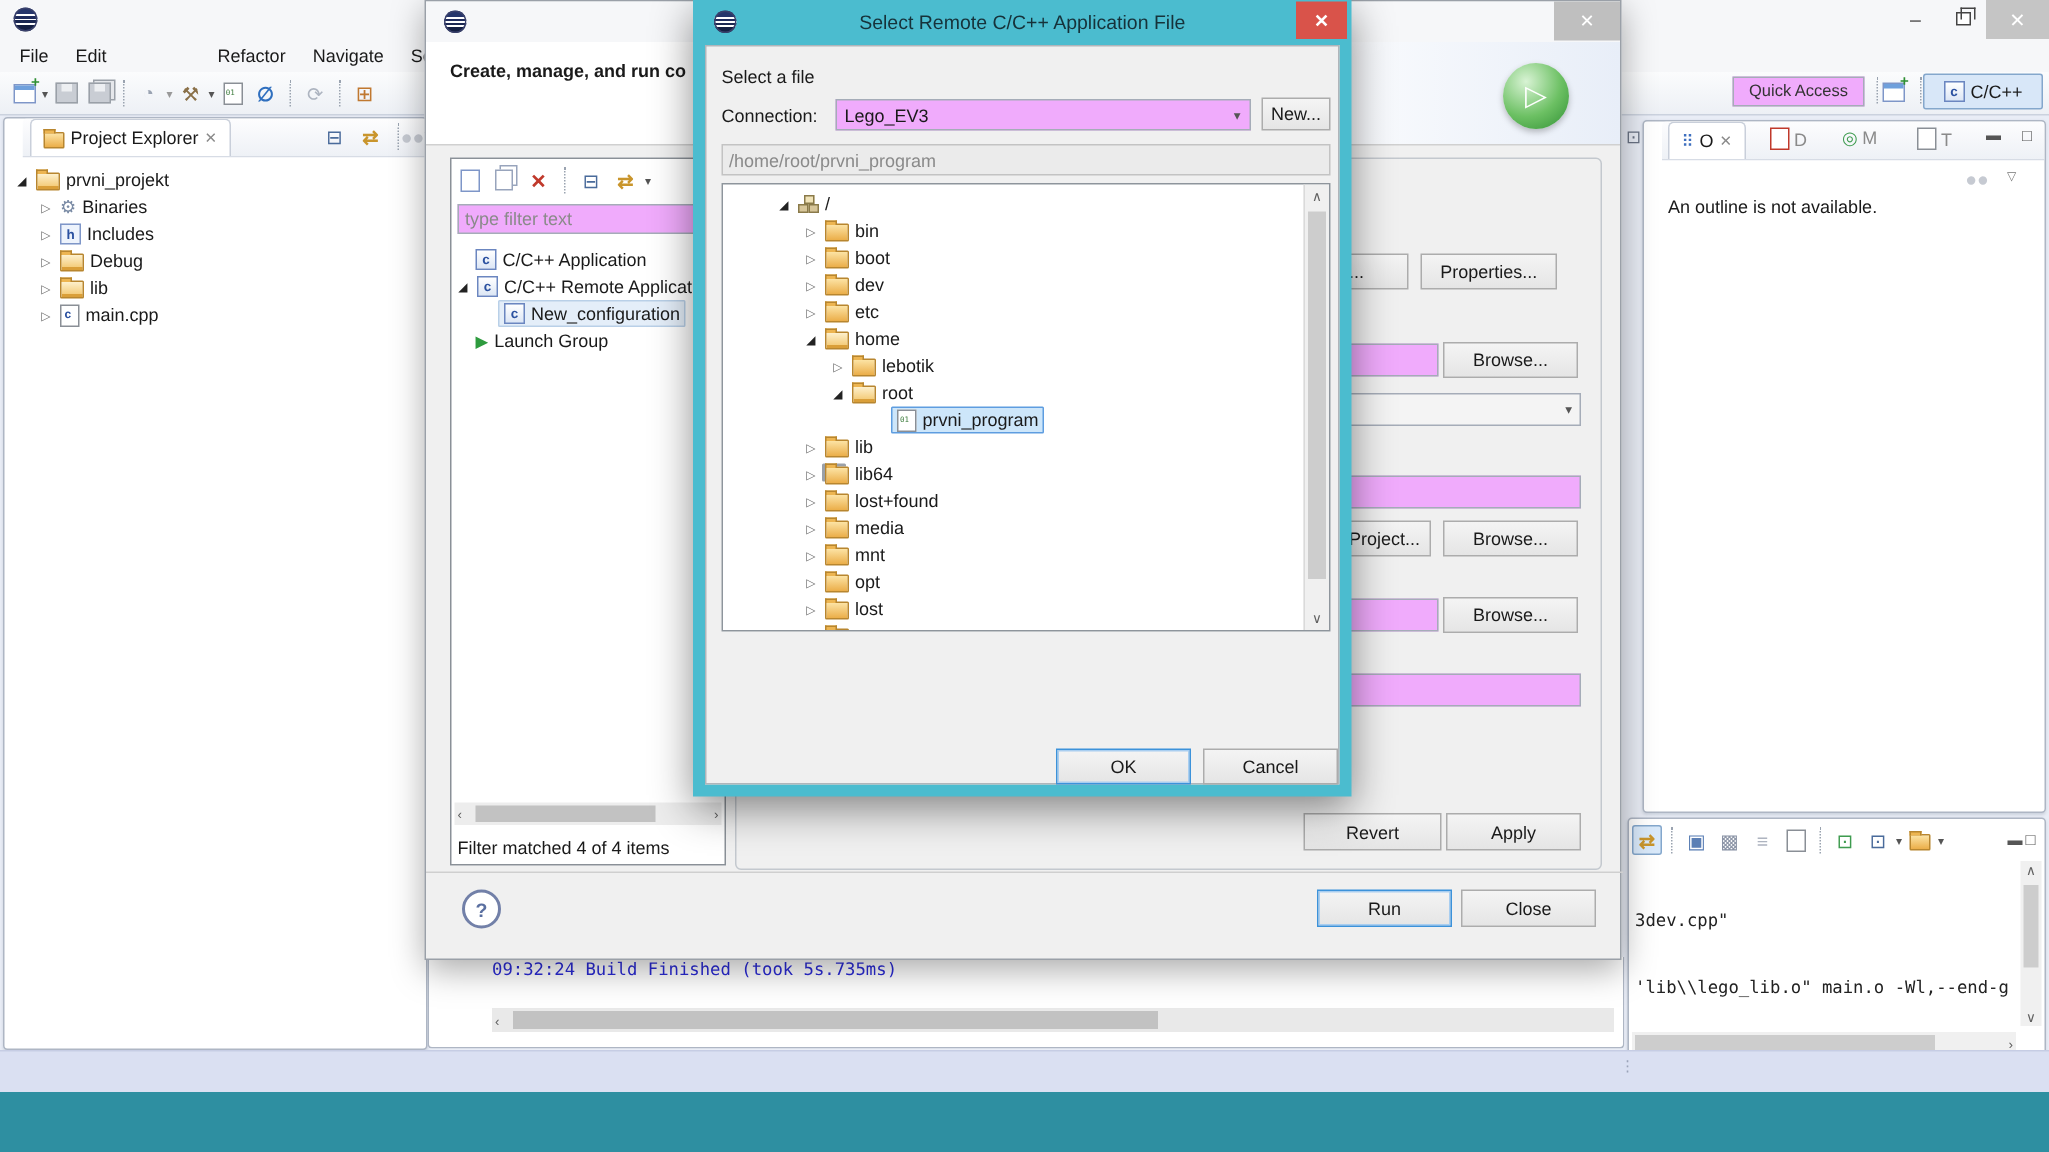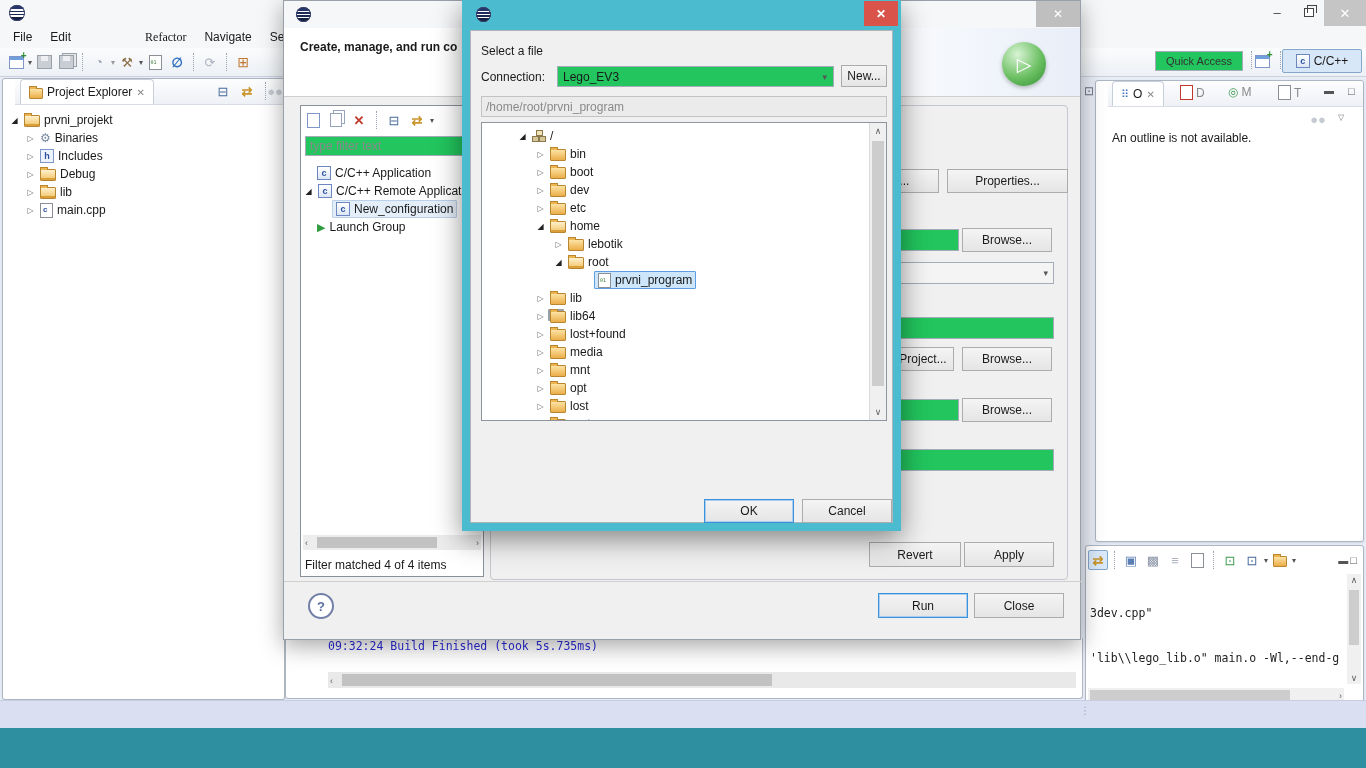--- a/index.html
+++ b/index.html
@@ -3,21 +3,21 @@
 <meta charset="utf-8">
 <style>
   html,body{margin:0;padding:0;}
   body{font-family:"Liberation Sans",sans-serif;background:#20606E;}
   #screen{position:relative;width:1366px;height:768px;overflow:hidden;background:#2E8FA1;font-size:12px;color:#1a1a1a;}
   .abs{position:absolute;}
   .row{display:flex;align-items:center;}
   .lbl{white-space:nowrap;}
   .btn{position:absolute;display:flex;align-items:center;justify-content:center;background:linear-gradient(#F4F4F4,#E5E5E5);border:1px solid #ACACAC;font-size:12px;color:#1a1a1a;cursor:default;}
   .btn.def{border:1px solid #3C92DA;box-shadow:0 0 0 1px #A9CEF0 inset;}
-  .field{position:absolute;background:#22c55e;border:1px solid #A5ACB8;}
+  .field{position:absolute;background:#f0abfc;border:1px solid #A5ACB8;}
   input.field{font:12px "Liberation Sans",sans-serif;padding:0 4px;outline:none;box-sizing:border-box;}
   input.field::placeholder{color:#8a8a8a;opacity:1;}
   .glyph{display:inline-block;text-align:center;}
   .vsep{display:inline-block;width:0;height:18px;border-left:1px dotted #9AA3B0;margin:0 4px;}
   
   .titlebar{position:absolute;left:0;top:0;right:0;height:26px;background:#F6F7F9;border-bottom:1px solid #E3E6EB;}
   .winbtn{position:absolute;top:0;width:30px;height:24px;display:flex;align-items:center;justify-content:center;color:#444;font-size:13px;}
   .restore{position:relative;width:8px;height:7px;border:1px solid #444;background:#fff;}
   .restore::before{content:"";position:absolute;left:2px;top:-4px;width:8px;height:7px;border:1px solid #444;border-bottom:none;}
   
@@ -73,21 +73,21 @@
       <span class="winbtn" style="left:1294px;">
           <span class="restore"></span>
         </span>
       <span class="winbtn" style="left:1324px;width:42px;height:26px;background:#C5C5C5;color:#fff;">✕</span>
     </div>
 
     <div class="abs row" style="left:0;top:26px;width:1366px;height:22px;background:#F6F7F9;padding-left:4px;">
       <span class="lbl" style="padding:0 9px;">File</span>
       <span class="lbl" style="padding:0 9px;">Edit</span>
       <span class="lbl" style="padding:0 9px;margin-top:41px;">Source</span>
-      <span class="lbl" style="padding:0 9px;font-family:Liberation Serif, serif;">Refactor</span>
+      <span class="lbl" style="padding:0 9px;">Refactor</span>
       <span class="lbl" style="padding:0 9px;">Navigate</span>
       <span class="lbl" style="padding:0 9px;">Search</span>
     </div>
 
     <div class="abs row" style="left:0;top:48px;width:1366px;height:28px;background:linear-gradient(#FBFCFD,#EDF0F5);border-bottom:1px solid #CBD2DE;padding-left:6px;gap:2px;">
       <span class="ticon">
           <span class="winico"></span>
         </span>
       <span class="glyph" style="font-size:8px;color:#555;">▾</span>
       <span class="ticon">
@@ -298,21 +298,21 @@
       <div class="sb" style="left:2px;bottom:26px;right:2px;height:15px;background:#EDEDED;">
         <span class="sarr" style="left:2px;top:3px;">‹</span>
         <span class="thumb" style="left:14px;top:2px;bottom:2px;width:120px;background:#C2C2C2;"></span>
         <span class="sarr" style="right:2px;top:3px;">›</span>
       </div>
       <span class="lbl abs" style="left:4px;bottom:4px;">Filter matched 4 of 4 items</span>
     </div>
 
     <div class="abs" style="left:206px;top:104px;width:576px;height:473px;border:1px solid #C3C8CE;border-radius:4px;background:#F0F0F0;"></div>
     <button class="btn" style="left:565px;top:168px;width:90px;height:24px;">Edit...</button>
-    <button class="btn" style="left:663px;top:168px;width:121px;height:24px;">Properties...</button>
+    <button class="btn" style="left:663px;top:168px;width:91px;height:24px;">Properties...</button>
     <span class="field" style="left:545px;top:228px;width:128px;height:20px;"></span>
     <button class="btn" style="left:678px;top:227px;width:90px;height:24px;">Browse...</button>
     <div class="field" style="left:337px;top:261px;width:431px;height:20px;background:#F4F4F4;">
       <span class="glyph abs" style="right:5px;top:5px;font-size:9px;color:#555;">▾</span>
     </div>
     <span class="field" style="left:217px;top:316px;width:551px;height:20px;"></span>
     <button class="btn" style="left:608px;top:346px;width:62px;height:24px;">Project...</button>
     <button class="btn" style="left:678px;top:346px;width:90px;height:24px;">Browse...</button>
     <span class="field" style="left:545px;top:398px;width:128px;height:20px;"></span>
     <button class="btn" style="left:678px;top:397px;width:90px;height:24px;">Browse...</button>
@@ -324,20 +324,21 @@
     <span class="helpc" style="left:24px;top:592px;">
         <span>?</span>
       </span>
     <button class="btn def" style="left:594px;top:592px;width:90px;height:25px;">Run</button>
     <button class="btn" style="left:690px;top:592px;width:90px;height:25px;">Close</button>
   </div>
 
   <div class="abs" style="left:462px;top:0;width:439px;height:531px;background:#4BBCCF;box-shadow:0 8px 26px rgba(0,0,0,.45);">
     <div class="abs row" style="left:0;top:0;right:0;height:30px;">
       <span class="ecl abs" style="left:14px;top:7px;width:15px;height:15px;"></span>
+      <span class="lbl abs" style="left:0;right:0;top:7px;text-align:center;font-size:13px;color:#16323A;">Select Remote C/C++ Application File</span>
       <span class="abs" style="right:3px;top:1px;width:34px;height:25px;background:#D9534A;color:#fff;display:flex;align-items:center;justify-content:center;font-weight:bold;">✕</span>
     </div>
     <div class="abs" style="left:8px;top:30px;width:423px;height:493px;background:#F0F0F0;border:1px solid #B0B5BA;box-sizing:border-box;">
       <span class="lbl abs" style="left:10px;top:13px;">Select a file</span>
       <span class="lbl abs" style="left:10px;top:39px;">Connection:</span>
       <div class="field row" style="left:86px;top:35px;width:277px;height:21px;padding:0 5px;box-sizing:border-box;">
         <span class="lbl">Lego_EV3</span>
         <span class="glyph abs" style="right:6px;top:5px;font-size:9px;color:#555;">▾</span>
       </div>
       <button class="btn" style="left:370px;top:34px;width:46px;height:22px;">New...</button>

